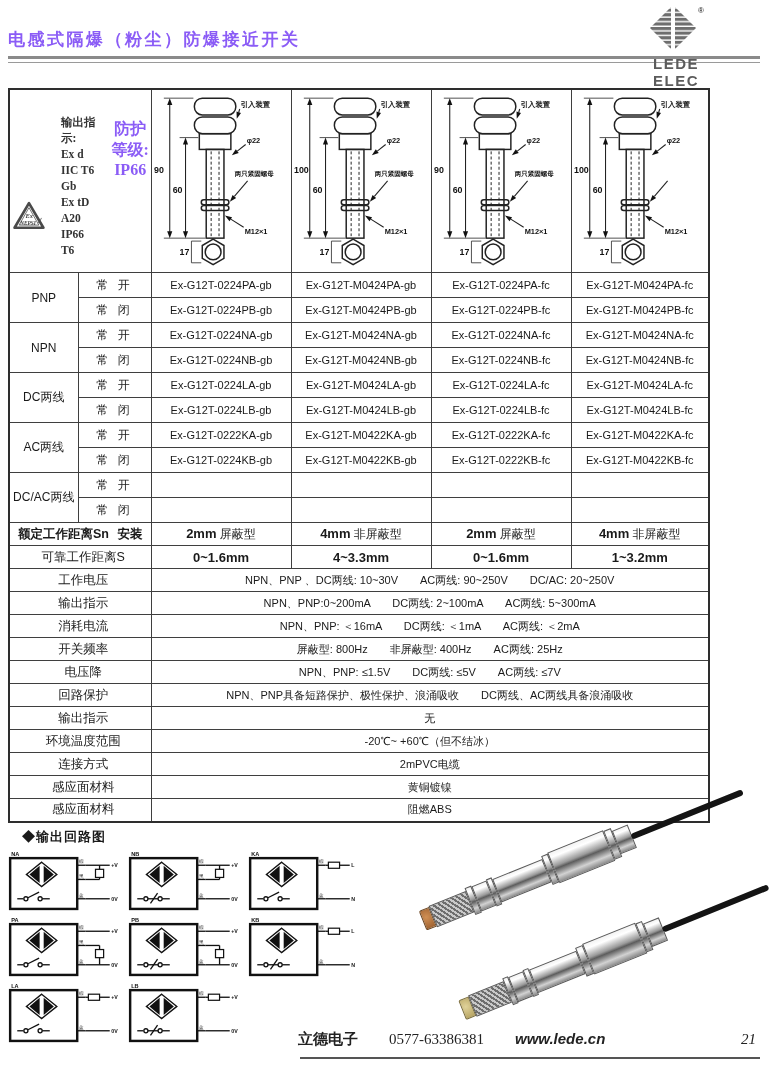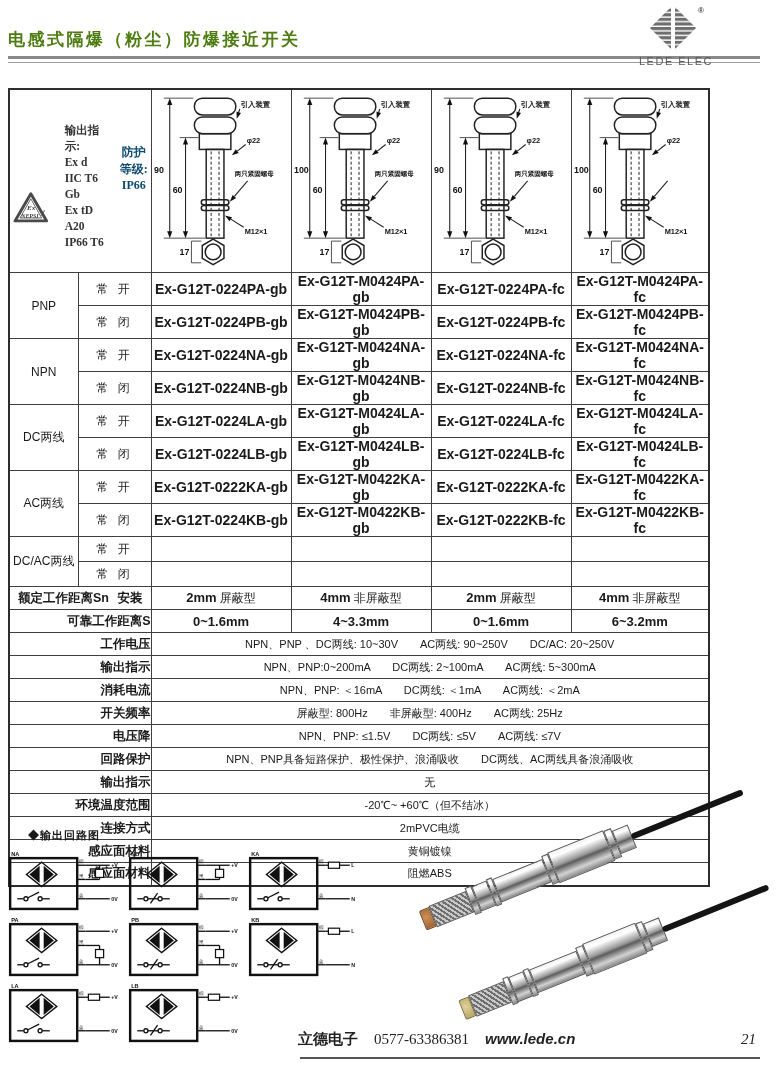--- a/index.html
+++ b/index.html
@@ -1,69 +1,69 @@
 <!DOCTYPE html>
 <html><head>
 <meta charset="utf-8">
 <style>
   html,body{margin:0;padding:0;background:#e8e8e8}
   .page{position:relative;width:777px;height:1073px;background:#ffffff;margin:0 auto;
         font-family:"Liberation Sans",sans-serif;color:#1a1a1a;overflow:hidden}
 
   
   .title{position:absolute;left:8px;top:28px;font-family:Liberation Mono, monospace;
-         font-weight:bold;font-size:17px;letter-spacing:2.5px;color:#4d7c0f}
+         font-weight:bold;font-size:17px;letter-spacing:2.5px;color:#8b5cf6}
   .rule{position:absolute;left:8px;top:56px;width:752px;height:3px;
         border-top:3px solid #8a8a8a;border-bottom:1px solid #9a9a9a}
   .logo{position:absolute;left:628px;top:4px;width:96px;text-align:center}
-  .logo .brand{font-size:11px;font-weight:normal;color:#5c5c5c;letter-spacing:1.5px;margin-top:-1px}
+  .logo .brand{font-size:15px;font-weight:bold;color:#5c5c5c;letter-spacing:1.5px;margin-top:-1px}
 
   
   table.main{position:absolute;left:8px;top:88px;width:700px;border-collapse:collapse;
              table-layout:fixed;border:2px solid #2e2e2e}
   .main td{border:1px solid #3f3f3f;padding:0;text-align:center;vertical-align:middle;overflow:hidden}
   .draw-td{height:180px;vertical-align:top}
   .model-tr{height:25px}
   .spec-tr{height:23px}
   .dist-tr{height:23px}
   td.group{font-size:12px}
   td.state{font-size:12px;letter-spacing:3px}
-  td.model{font-weight:bold;font-size:14px}
-  td.spec-label{font-weight:bold;font-size:12.5px;text-align:right;padding-left:6px}
+  td.model{font-weight:normal;font-size:11px}
+  td.spec-label{font-weight:normal;font-size:12.5px;text-align:center;padding-left:6px}
   td.spec-value{font-size:11px}
   .sn-flex{display:flex;justify-content:space-between;padding:0 8px;font-weight:bold;font-size:12.5px}
   td.sn-val{font-size:12px}
   td.sn-val b{font-size:13px}
   td.s-val{font-weight:bold;font-size:13px}
 
   
   .approval-wrap{display:flex;flex-direction:row;align-items:flex-end;padding-top:8px}
   .approval-text{align-self:flex-start;font-family:"Liberation Serif",serif;font-weight:bold;
                  font-size:11.5px;color:#333;text-align:left;padding-left:13px;line-height:1.4;margin-top:2px}
   .approval-prot{align-self:flex-start;font-family:"Liberation Serif",serif;font-weight:bold;
-                 font-size:12px;color:#0c4a6e;padding-left:13px;margin-top:24px}
+                 font-size:16px;color:#8b5cf6;padding-left:13px;margin-top:7px}
 
   
   svg text{fill:#111;font-family:"Liberation Sans",sans-serif}
   .dln{fill:none;stroke:#222;stroke-width:1.5}
   .ddash{stroke:#222;stroke-width:1;stroke-dasharray:3 2.2;fill:none}
   .dthin{stroke:#222;stroke-width:0.8}
   .dthin2{stroke:#222;stroke-width:1.1}
   .dfill{fill:#111}
   .dim{font-size:9px;font-weight:bold}
   .lbl{font-size:7.5px;font-weight:bold}
   .lbl-s{font-size:6.6px;font-weight:bold}
   .nepsi-tri{fill:none;stroke:#4a4a4a;stroke-width:7;stroke-linejoin:round}
   .nepsi-tri2{fill:none;stroke:#4a4a4a;stroke-width:2;stroke-linejoin:round}
   .nepsi-ex{font-family:"Liberation Serif",serif;font-style:italic;font-weight:bold;font-size:17px;fill:#3c3c3c}
   .nepsi-name{font-family:"Liberation Serif",serif;font-style:italic;font-weight:bold;font-size:14px;fill:#3c3c3c}
 
   
-  .circ-title{position:absolute;left:28px;top:828px;font-family:"Liberation Serif",serif;
-              font-weight:bold;font-size:11px;letter-spacing:1px}
+  .circ-title{position:absolute;left:22px;top:828px;font-family:"Liberation Serif",serif;
+              font-weight:bold;font-size:13px;letter-spacing:1px}
   .circuit-grid{position:absolute;left:8px;top:850px;display:grid;
                 grid-template-columns:repeat(3,120px);row-gap:3px}
   .cbox{fill:none;stroke:#111;stroke-width:2.4}
   .cln{stroke:#111;stroke-width:1.3;fill:none}
   .cfill{fill:#111}
   .cres{fill:#fff;stroke:#111;stroke-width:1.2}
   .cid{font-size:5.5px;font-weight:bold}
   .cw{font-size:4.6px}
   .ct{font-size:5.2px;font-weight:bold}
 
@@ -80,21 +80,21 @@
   .seg-washer{width:5px;height:27px}
   .seg-nut{width:15px;height:25px}
   .seg-barrel{width:55px;height:23px}
   .seg-ring{width:6px;height:29px}
   .seg-gland{width:62px;height:31px}
   .seg-cap{width:16px;height:23px}
   .cable{width:128px;height:6px;background:#141414;border-radius:3px;margin-left:-1px}
 
   
   .footer{position:absolute;left:298px;top:1030px;width:464px;display:flex;align-items:baseline;
-          gap:16px;font-family:"Liberation Serif",serif;font-size:15px;color:#222}
+          gap:31px;font-family:"Liberation Serif",serif;font-size:15px;color:#222}
   .f-company{font-weight:600}
   .f-site{font-family:"Liberation Sans",sans-serif;font-weight:bold;font-style:italic;font-size:15px}
   .f-page{margin-left:auto;font-style:italic;font-family:"Liberation Serif",serif;font-size:15px;padding-right:6px}
   .f-line{position:absolute;left:300px;top:1057px;width:460px;border-top:2px solid #555}
 </style>
 </head>
 <body>
 
 <div class="page">
 
@@ -391,21 +391,21 @@
         <td class="sn-val"><b>2mm</b> <span>屏蔽型</span></td>
         <td class="sn-val"><b>4mm</b> <span>非屏蔽型</span></td>
         <td class="sn-val"><b>2mm</b> <span>屏蔽型</span></td>
         <td class="sn-val"><b>4mm</b> <span>非屏蔽型</span></td>
       </tr>
       <tr class="dist-tr">
         <td colspan="2" class="spec-label">可靠工作距离S</td>
         <td class="s-val">0~1.6mm</td>
         <td class="s-val">4~3.3mm</td>
         <td class="s-val">0~1.6mm</td>
-        <td class="s-val">6~3.2mm</td>
+        <td class="s-val">1~3.2mm</td>
       </tr>
     </tbody>
 
     <tbody id="full-rows">
         <tr class="spec-tr">
           <td class="spec-label" colspan="2">工作电压</td>
           <td class="spec-value" colspan="4">NPN、PNP 、DC两线: 10~30V　　AC两线: 90~250V　　DC/AC: 20~250V</td>
         </tr>
         <tr class="spec-tr">
           <td class="spec-label" colspan="2">输出指示</td>

